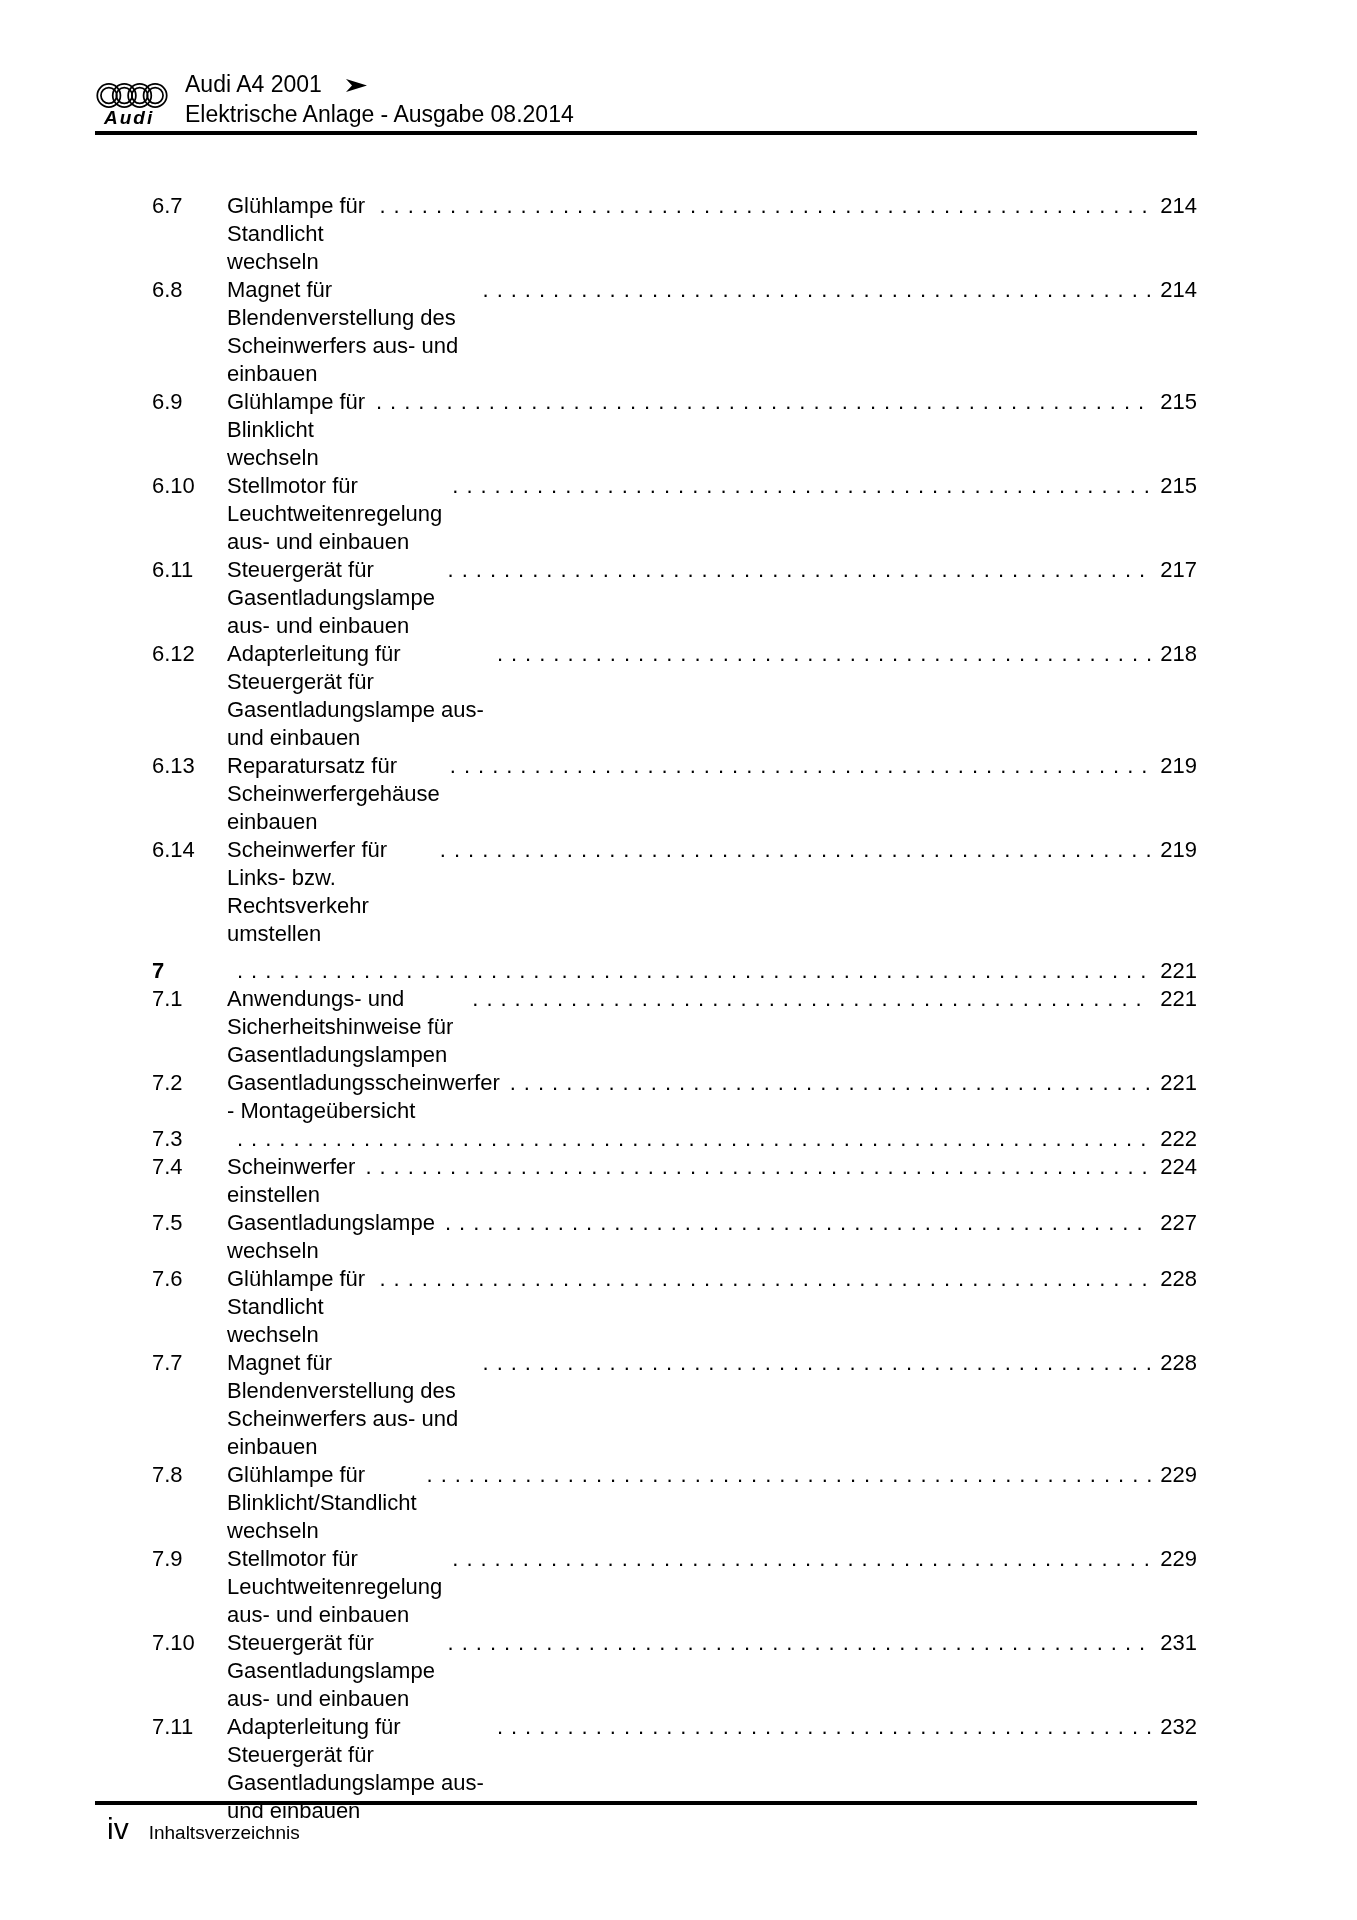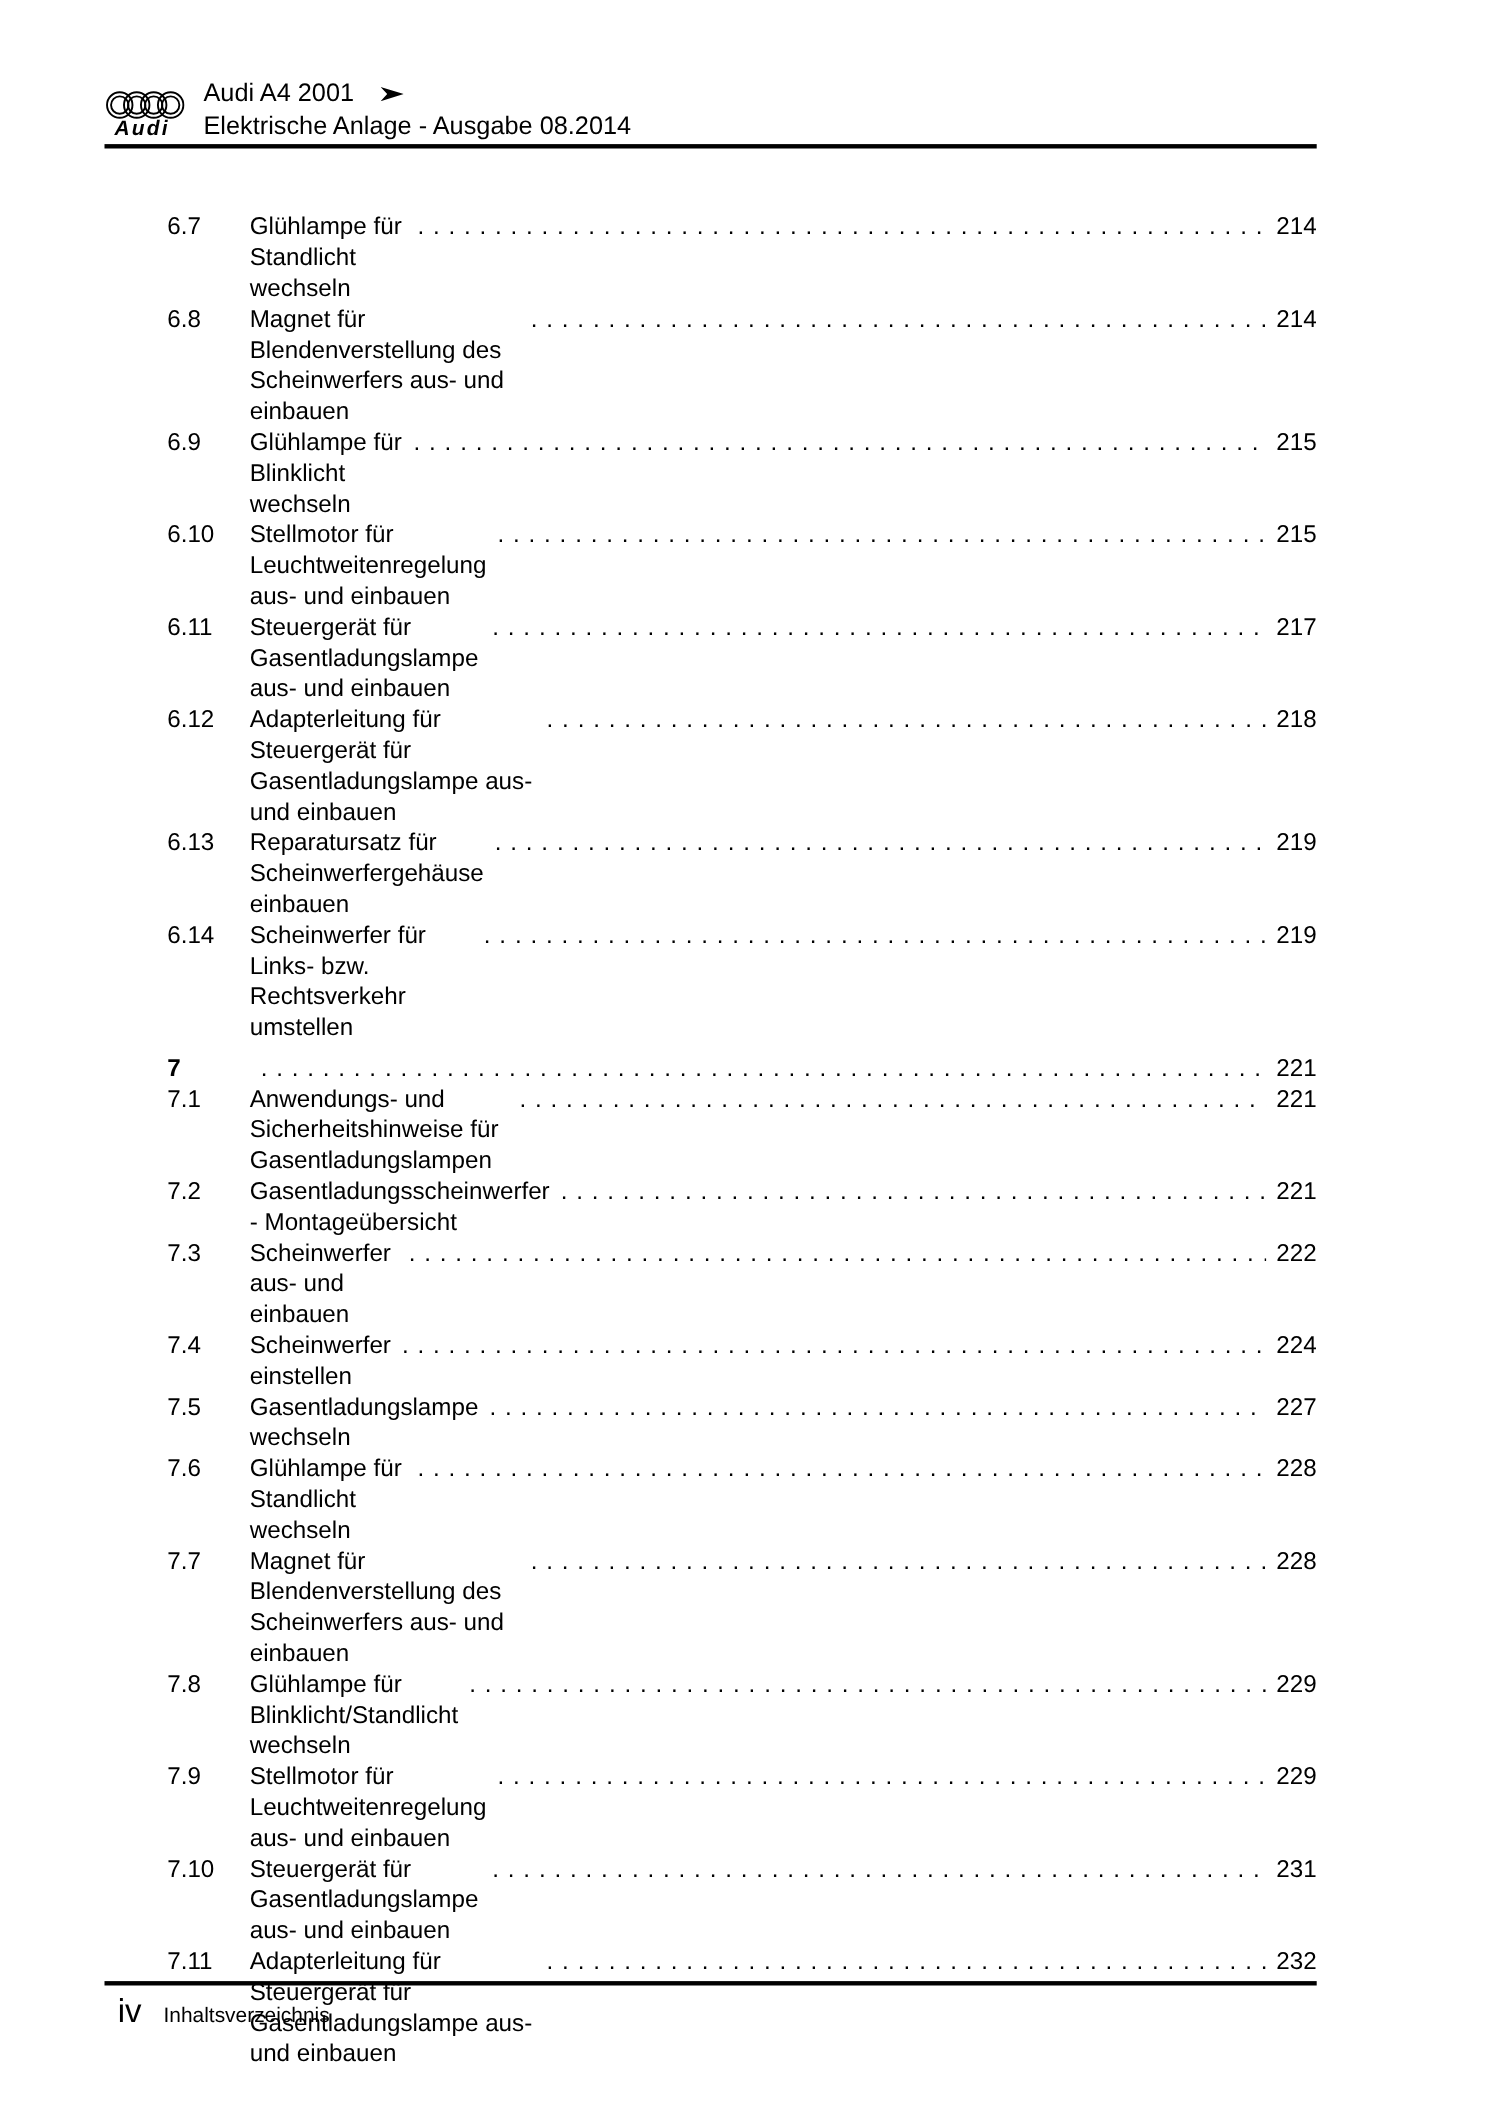--- a/index.html
+++ b/index.html
@@ -191,21 +191,20 @@
         <span class="leader">..................................................................................................................................</span>
         <span class="page-num">221</span>
       </div>
 
     </div>
   </div>
       <div class="toc-row">
     <span class="num">7.3</span>
     <div class="entry">
       <div class="line l1">
-        <span class="title">Scheinwerfer aus- und einbauen</span>
         <span class="leader">..................................................................................................................................</span>
         <span class="page-num">222</span>
       </div>
 
     </div>
   </div>
       <div class="toc-row">
     <span class="num">7.4</span>
     <div class="entry">
       <div class="line l1">

